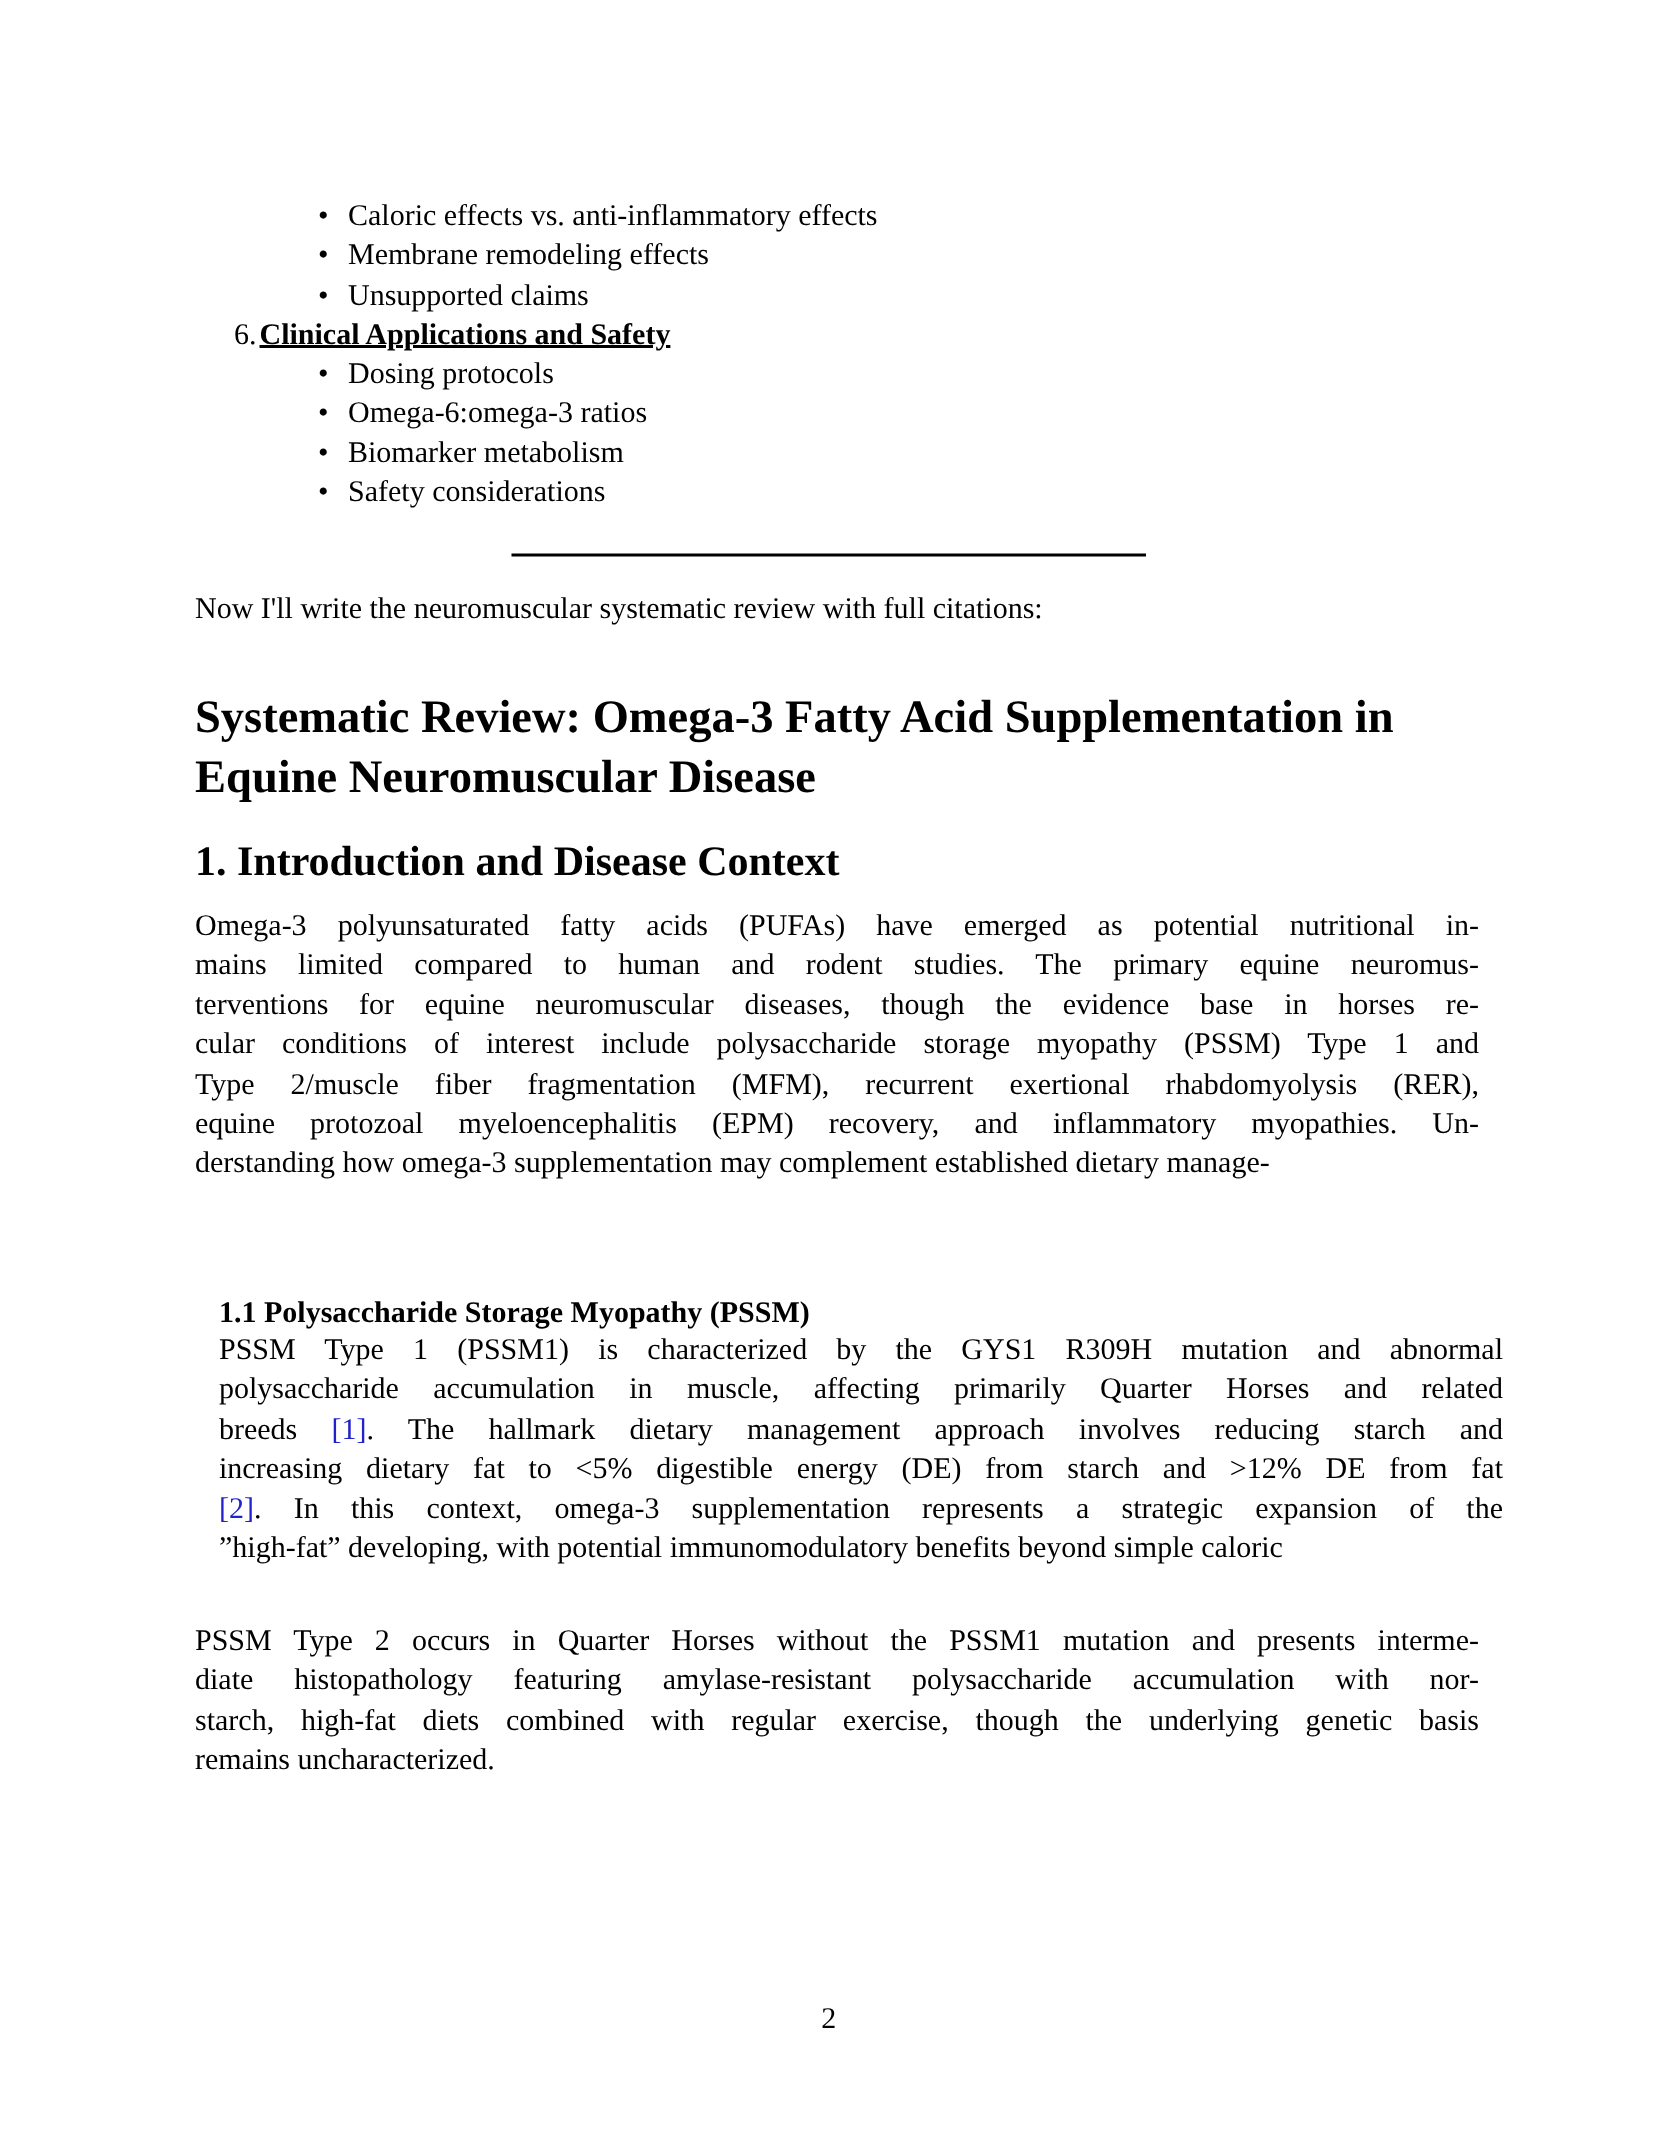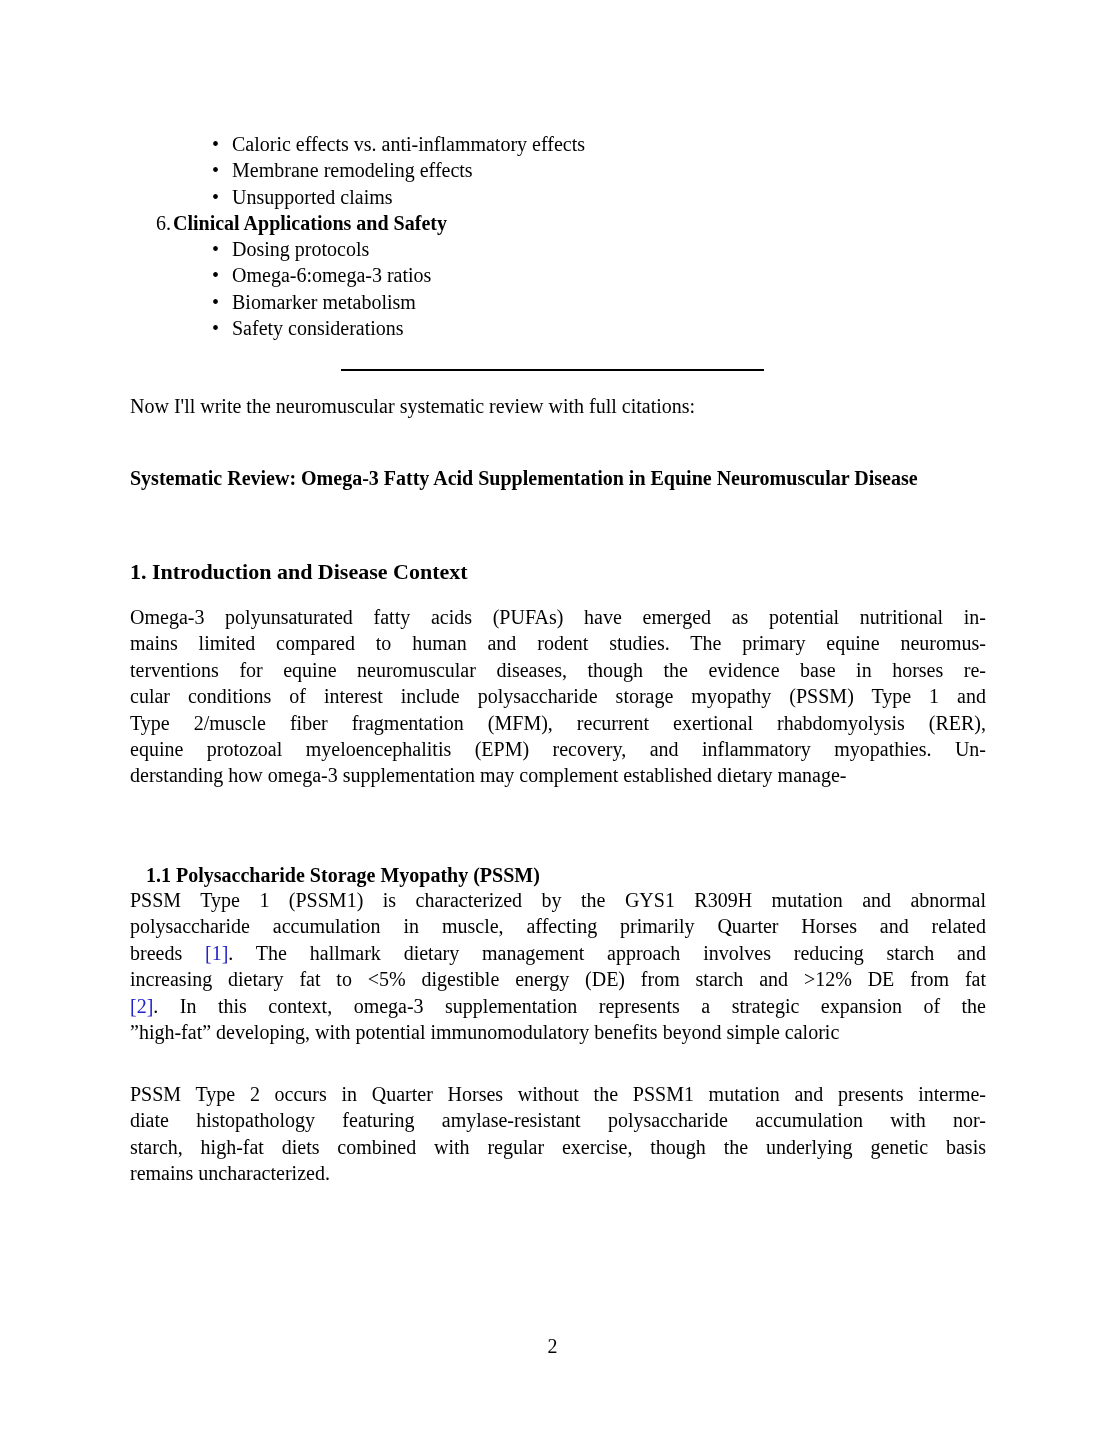--- a/index.html
+++ b/index.html
@@ -9,40 +9,40 @@
     overflow:hidden;
   }
   
   .outline { position:absolute; left:130px; top:131px; width:856px;
              font-size:20px; line-height:26.3px; }
   .li { display:flex; }
   .li.b { padding-left:82px; }
   .blt { width:20px; flex:none; }
   .li.n { padding-left:26px; }
   .no { width:17px; flex:none; }
-  .lbl { font-weight:bold; }
+  .lbl { font-weight:bold;text-decoration:underline; }
   
   .rule { position:absolute; left:341px; top:369px; width:423px; height:2px; background:#000; }
   
   .lead { position:absolute; left:130px; top:393px; width:856px; margin:0;
           font-size:20px; line-height:26.4px; }
   
   .title { position:absolute; left:130px; top:458px; width:862px; margin:0;
-           font-size:20px; line-height:40px; font-weight:bold; }
+           font-size:31px; line-height:40px; font-weight:bold; }
   
   .sec { position:absolute; left:130px; top:559px; margin:0;
-         font-size:22px; font-weight:bold; }
+         font-size:28px; font-weight:bold; }
   
   .subsec { position:absolute; left:130px; top:848px; margin:16px;
             font-size:20px; font-weight:bold; }
   
   .para { position:absolute; left:130px; width:856px;
           font-size:20px; line-height:26.4px; }
   .p1 { top:604px; }
-  .p2 { top:887px; }
+  .p2 { top:887px;margin-left:16px; }
   .p3 { top:1081px; }
   .ln { text-align:justify; text-align-last:justify; white-space:normal; }
   .ln:last-child { text-align-last:left; }
   .cite { color:var(--cite,#2222cc); }
   
   .pageno { position:absolute; left:0; top:1335px; width:1105px;
             text-align:center; font-size:20px; }
 </style>
 </head>
 <body>

